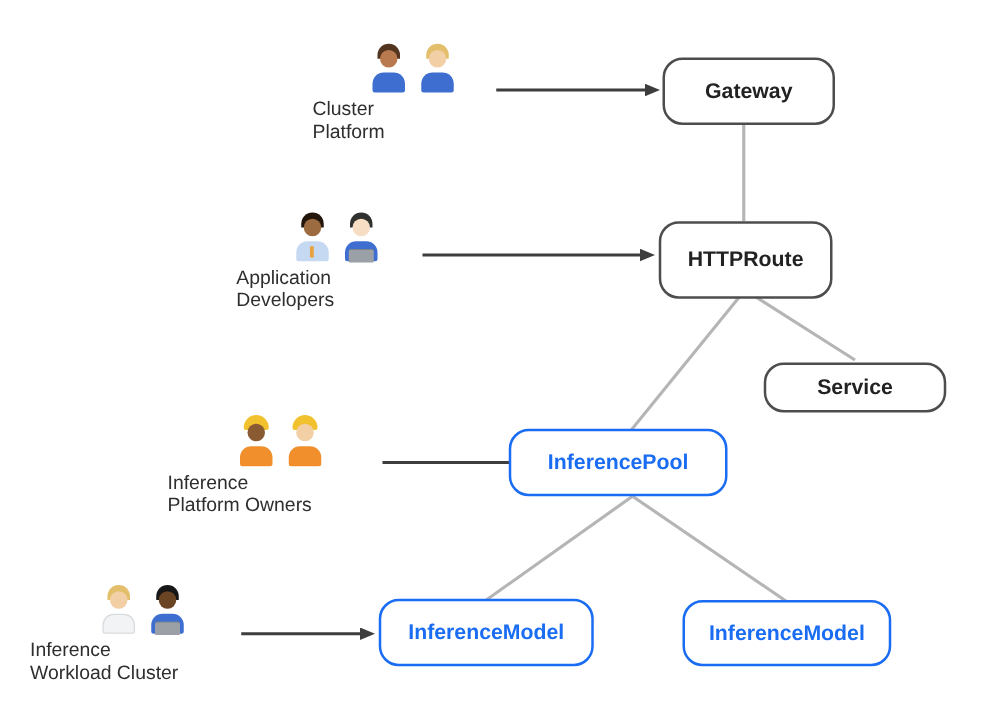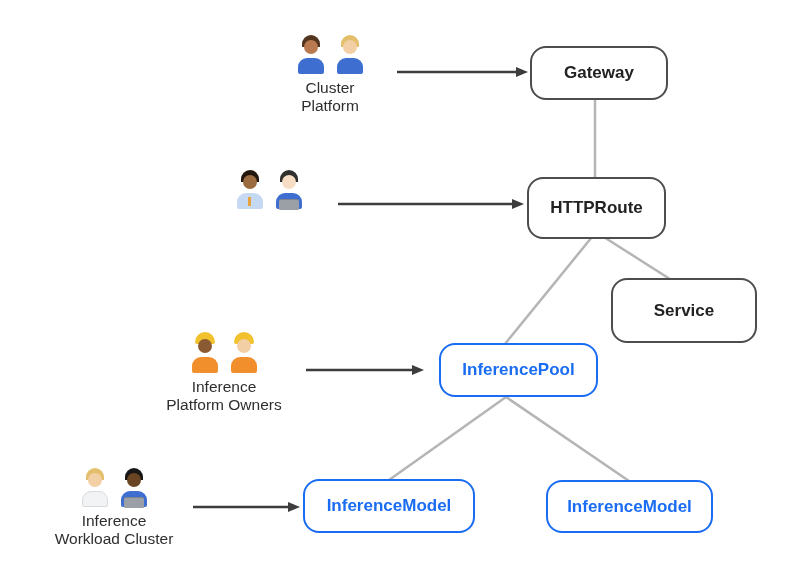--- a/index.html
+++ b/index.html
@@ -18,21 +18,21 @@
   svg.wires{position:absolute;left:0;top:0;width:800px;height:572px;pointer-events:none}
   .conn{stroke:var(--connector-gray);stroke-width:2.5;fill:none}
   .arrow{stroke:var(--arrow-dark);stroke-width:2.5;fill:none}
 
   .node{position:absolute;display:flex;align-items:center;justify-content:center;
     background:var(--node-background);border:2.5px solid var(--dark-border);
     border-radius:16px;font-weight:bold;font-size:17px;color:var(--dark-text);
     white-space:nowrap}
   .node.blue{border-color:var(--blue);color:var(--blue)}
 
-  .actor{position:absolute;text-align:center}
+  .actor{position:absolute;text-align:left}
   .figs{height:44px;display:flex;align-items:flex-end;justify-content:center;gap:5px}
   .actor-label{margin-top:4px;font-size:15.5px;line-height:18px;color:#2e2e2e}
 
   
   .fig{position:relative;display:inline-block;width:34px;height:42px}
   .fig i{position:absolute;display:block}
   .fig .hair{top:2px;left:8px;width:18px;height:12px;border-radius:9px 9px 0 0;background:var(--hair,#333)}
   .fig .head{top:7px;left:10px;width:14px;height:14px;border-radius:50%;background:var(--skin,#f2cfa5)}
   .fig .torso{bottom:1px;left:4px;width:26px;height:16px;border-radius:9px 9px 2px 2px;background:var(--torso,#3e6fd0)}
   .fig.helmet .hair{top:0;left:7px;width:20px;height:12px;border-radius:10px 10px 2px 2px;background:#f2c12e}
@@ -67,22 +67,22 @@
     <line class="conn" x1="506" y1="397" x2="629" y2="481"></line>
 
     <line class="arrow" x1="397" y1="72" x2="518" y2="72" marker-end="url(#ah)"></line>
     <line class="arrow" x1="338" y1="204" x2="514" y2="204" marker-end="url(#ah)"></line>
     <line class="arrow" x1="306" y1="370" x2="414" y2="370" marker-end="url(#ah)"></line>
     <line class="arrow" x1="193" y1="507" x2="290" y2="507" marker-end="url(#ah)"></line>
   </svg>
 
   <div class="node" style="left:530px;top:46px;width:138px;height:54px">Gateway</div>
   <div class="node" style="left:527px;top:177px;width:139px;height:62px">HTTPRoute</div>
-  <div class="node" style="left:611px;top:278px;width:146px;height:65px">Service</div>
-  <div class="node blue" style="left:439px;top:343px;width:159px;height:54px">InferencePool</div>
+  <div class="node" style="left:611px;top:290px;width:146px;height:40px">Service</div>
+  <div class="node blue" style="left:407px;top:343px;width:175px;height:54px">InferencePool</div>
   <div class="node blue" style="left:303px;top:479px;width:172px;height:54px">InferenceModel</div>
   <div class="node blue" style="left:546px;top:480px;width:167px;height:53px">InferenceModel</div>
 
   <div class="actor" style="left:250px;top:31px;width:160px">
     <div class="figs">
       <span class="fig op1">
           <i class="hair"></i>
           <i class="head"></i>
           <i class="torso"></i>
         </span>
@@ -105,20 +105,24 @@
           <i class="head"></i>
           <i class="torso"></i>
           <i class="tie"></i>
         </span>
       <span class="fig dev2">
           <i class="hair"></i>
           <i class="head"></i>
           <i class="torso"></i>
           <i class="laptop"></i>
         </span>
+    </div>
+    <div class="actor-label">
+      <span>Application</span><br>
+      <span>Developers</span>
     </div>
   </div>
 
   <div class="actor" style="left:134px;top:330px;width:180px">
     <div class="figs">
       <span class="fig helmet plat1">
           <i class="hair"></i>
           <i class="head"></i>
           <i class="torso"></i>
         </span>

